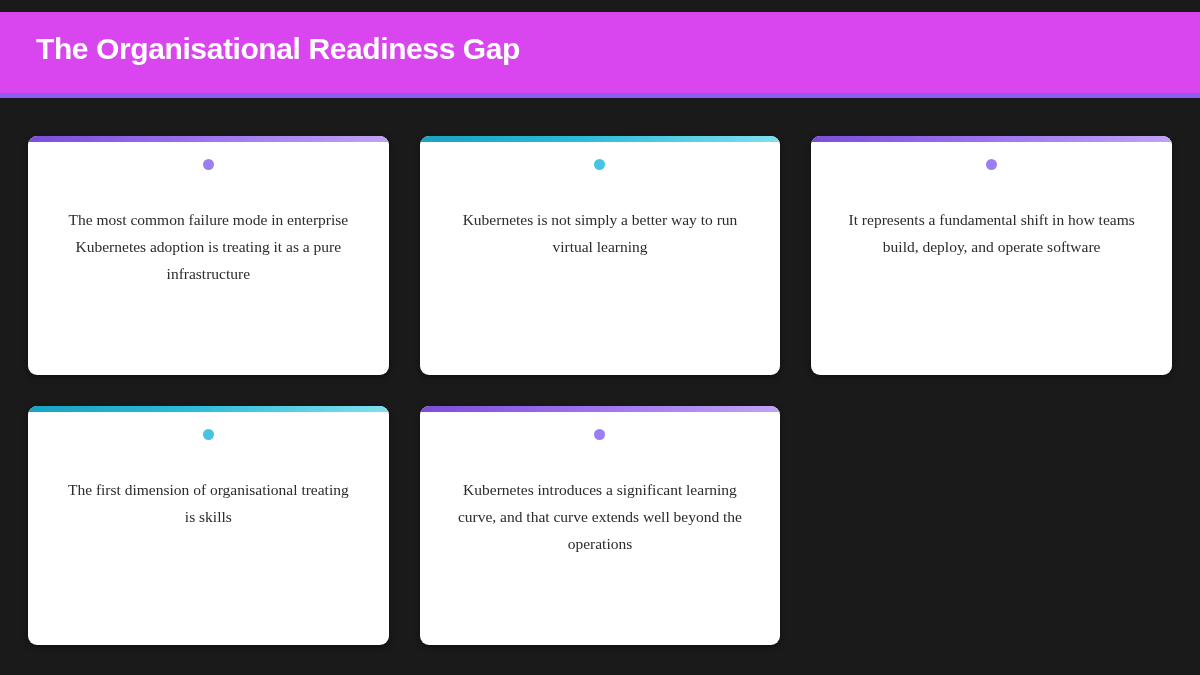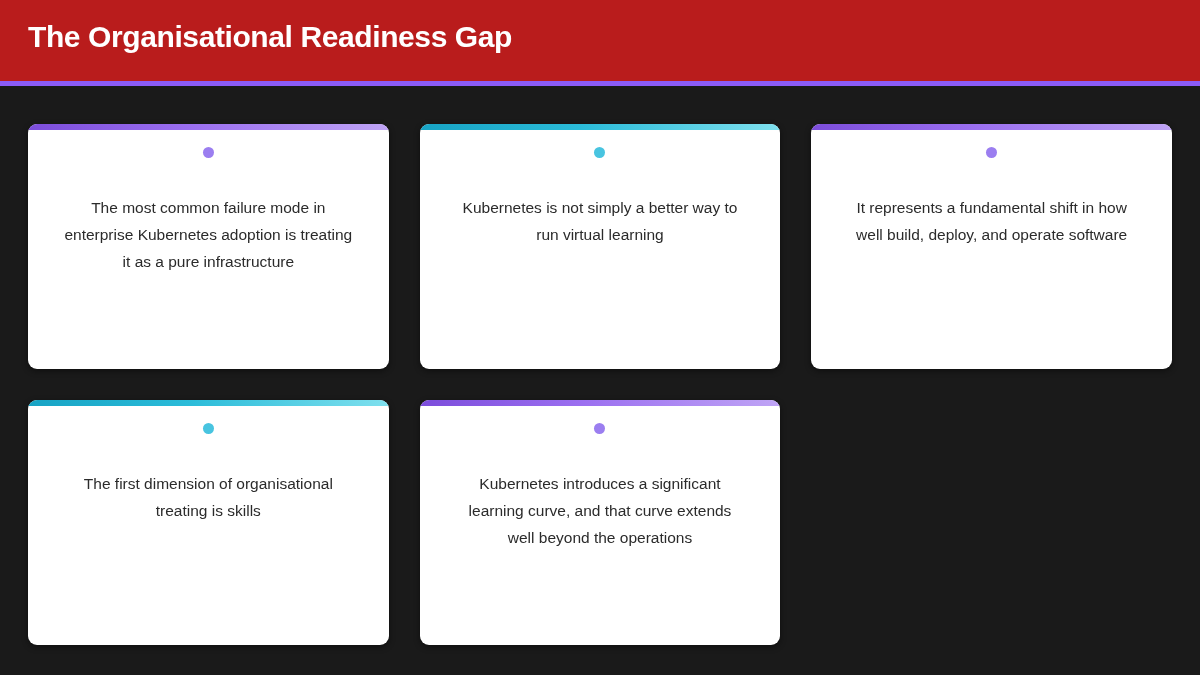--- a/index.html
+++ b/index.html
@@ -23,24 +23,25 @@
     background: #1a1a1a;
     display: flex;
     flex-direction: column;
   }
 
   
   #header {
     position: relative;
     height: 86px;
     flex: 0 0 86px;
-    background: #b91c1c;
+    background: #d946ef;
     display: flex;
     align-items: center;
-    padding: 0 28px;
+    padding: 0 36px;
+    margin-top: 12px;
   }
 
   #header-title {
     font-size: 30px;
     font-weight: bold;
     color: #ffffff;
     letter-spacing: -0.4px;
     line-height: 1.1;
     margin-top: -14px;
   }
@@ -67,20 +68,21 @@
 
   .card {
     position: relative;
     background: #ffffff;
     border-radius: 9px;
     overflow: hidden;
     display: flex;
     flex-direction: column;
     align-items: center;
     box-shadow: 0 2px 6px rgba(0,0,0,0.45);
+    font-family: Liberation Serif, serif;
   }
 
   .card-topbar {
     position: absolute;
     top: 0;
     left: 0;
     right: 0;
     height: 6px;
   }
 
@@ -146,21 +148,21 @@
       <div class="card-dot cyan"></div>
       <div class="card-body">
         <p class="card-text">Kubernetes is not simply a better way to run virtual learning</p>
       </div>
     </div>
 
     <div class="card">
       <div class="card-topbar purple"></div>
       <div class="card-dot purple"></div>
       <div class="card-body">
-        <p class="card-text">It represents a fundamental shift in how well build, deploy, and operate software</p>
+        <p class="card-text">It represents a fundamental shift in how teams build, deploy, and operate software</p>
       </div>
     </div>
 
     <div class="card">
       <div class="card-topbar cyan"></div>
       <div class="card-dot cyan"></div>
       <div class="card-body">
         <p class="card-text">The first dimension of organisational treating is skills</p>
       </div>
     </div>

